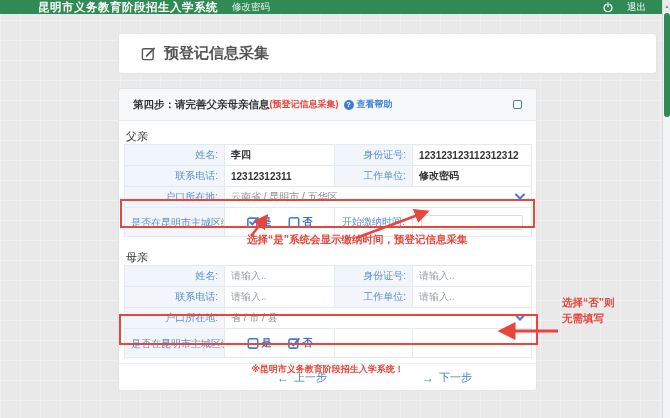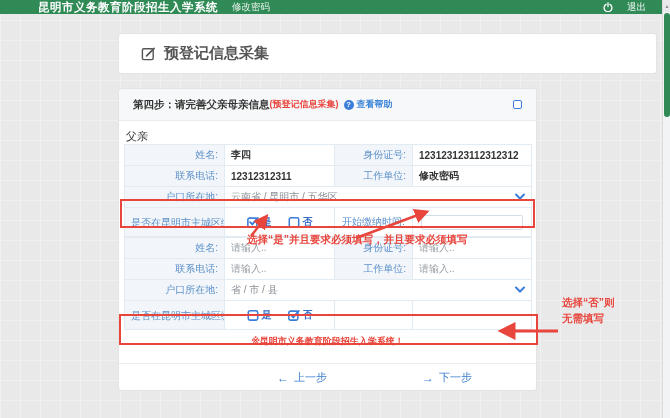--- a/index.html
+++ b/index.html
@@ -192,20 +192,21 @@
         </span>
       </td>
       <td class="time-lbl">开始缴纳时间:</td>
       <td class="input-cell">
         <input class="time-input" style="">
       </td>
     </tr>
   </tbody>
     </table>
 
+  <div class="section-title mother">母亲</div>
   <table class="info">
     <colgroup>
         <col style="width:100px">
         <col style="width:110px">
         <col style="width:78px">
         <col style="width:119px">
       </colgroup>
     <tbody>
         <tr>
       <td class="lbl">姓名:</td>
@@ -280,17 +281,17 @@
   <defs>
     <marker id="ah" markerWidth="7" markerHeight="7" refX="4.5" refY="3" orient="auto">
       <path d="M0,0 L6,3 L0,6 Z" fill="#e8453c"></path>
     </marker>
   </defs>
   <line x1="251" y1="236" x2="266" y2="217" stroke="#e8453c" stroke-width="2.5" marker-end="url(#ah)"></line>
   <line x1="356" y1="238" x2="426" y2="212" stroke="#e8453c" stroke-width="2.5" marker-end="url(#ah)"></line>
   <line x1="558" y1="331" x2="502" y2="331" stroke="#e8453c" stroke-width="3" marker-end="url(#ah)"></line>
 </svg>
 
-<div class="note note-a">选择“是”并且要求必须填写，并且要求必须填写</div>
+<div class="note note-a">选择“是”系统会显示缴纳时间，预登记信息采集</div>
 <div class="note note-b">
   <span>选择“否”则</span>
   <span>无需填写</span>
 </div>
 
 </body></html>

